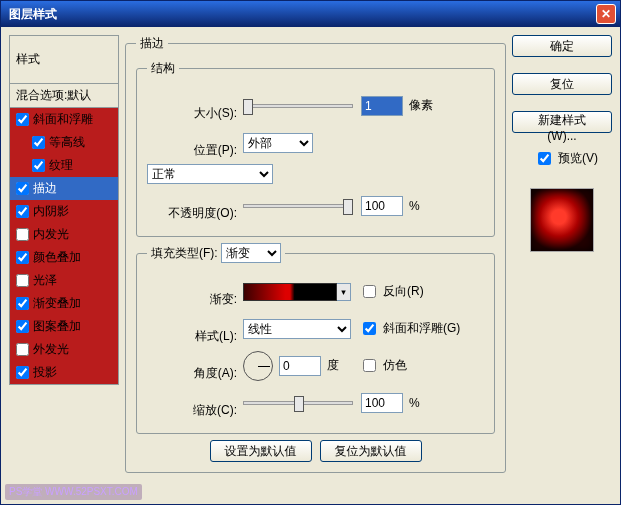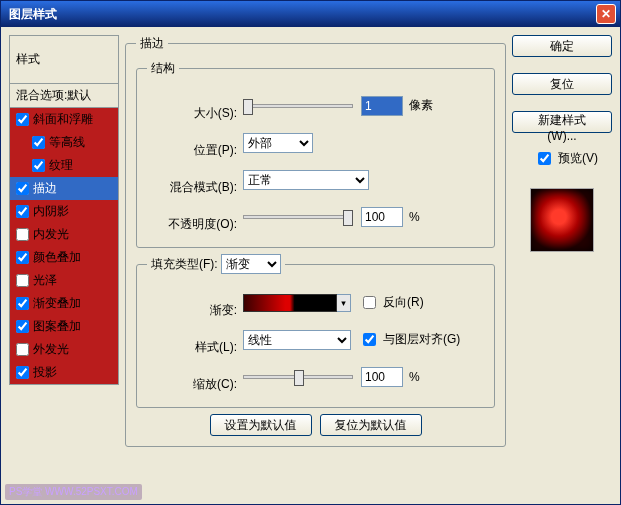--- a/index.html
+++ b/index.html
@@ -116,21 +116,20 @@
             <label class="lbl">大小(S):</label>
             <div class="slider left"></div>
             <input type="text" class="sel" style="width: 42px;" value="1">
             <span class="unit">像素</span>
           </div>
           <div class="row">
             <label class="lbl">位置(P):</label>
             <select style="width:70px"><option>外部</option></select>
           </div>
           <div class="row">
-            <label class="lbl">混合模式(B):</label>
             <select style="width:126px"><option>正常</option></select>
           </div>
           <div class="row">
             <label class="lbl">不透明度(O):</label>
             <div class="slider right"></div>
             <input type="text" style="width: 42px;" value="100">
             <span class="unit">%</span>
           </div>
         </fieldset>
 
@@ -146,21 +145,31 @@
             <label class="checkbox-inline">
               <input type="checkbox" style="">
               <span>反向(R)</span>
             </label>
           </div>
           <div class="row">
             <label class="lbl">样式(L):</label>
             <select style="width:108px"><option>线性</option></select>
             <label class="checkbox-inline">
               <input type="checkbox" checked="" style="">
-              <span>与图层对齐(G)</span>
+              <span>斜面和浮雕(G)</span>
+            </label>
+          </div>
+          <div class="row">
+            <label class="lbl">角度(A):</label>
+            <div class="angle-dial"></div>
+            <input type="text" style="width: 42px;" value="0">
+            <span class="unit">度</span>
+            <label class="checkbox-inline" style="margin-left:20px">
+              <input type="checkbox" style="">
+              <span>仿色</span>
             </label>
           </div>
           <div class="row">
             <label class="lbl">缩放(C):</label>
             <div class="slider mid"></div>
             <input type="text" style="width: 42px;" value="100">
             <span class="unit">%</span>
           </div>
         </fieldset>
 

